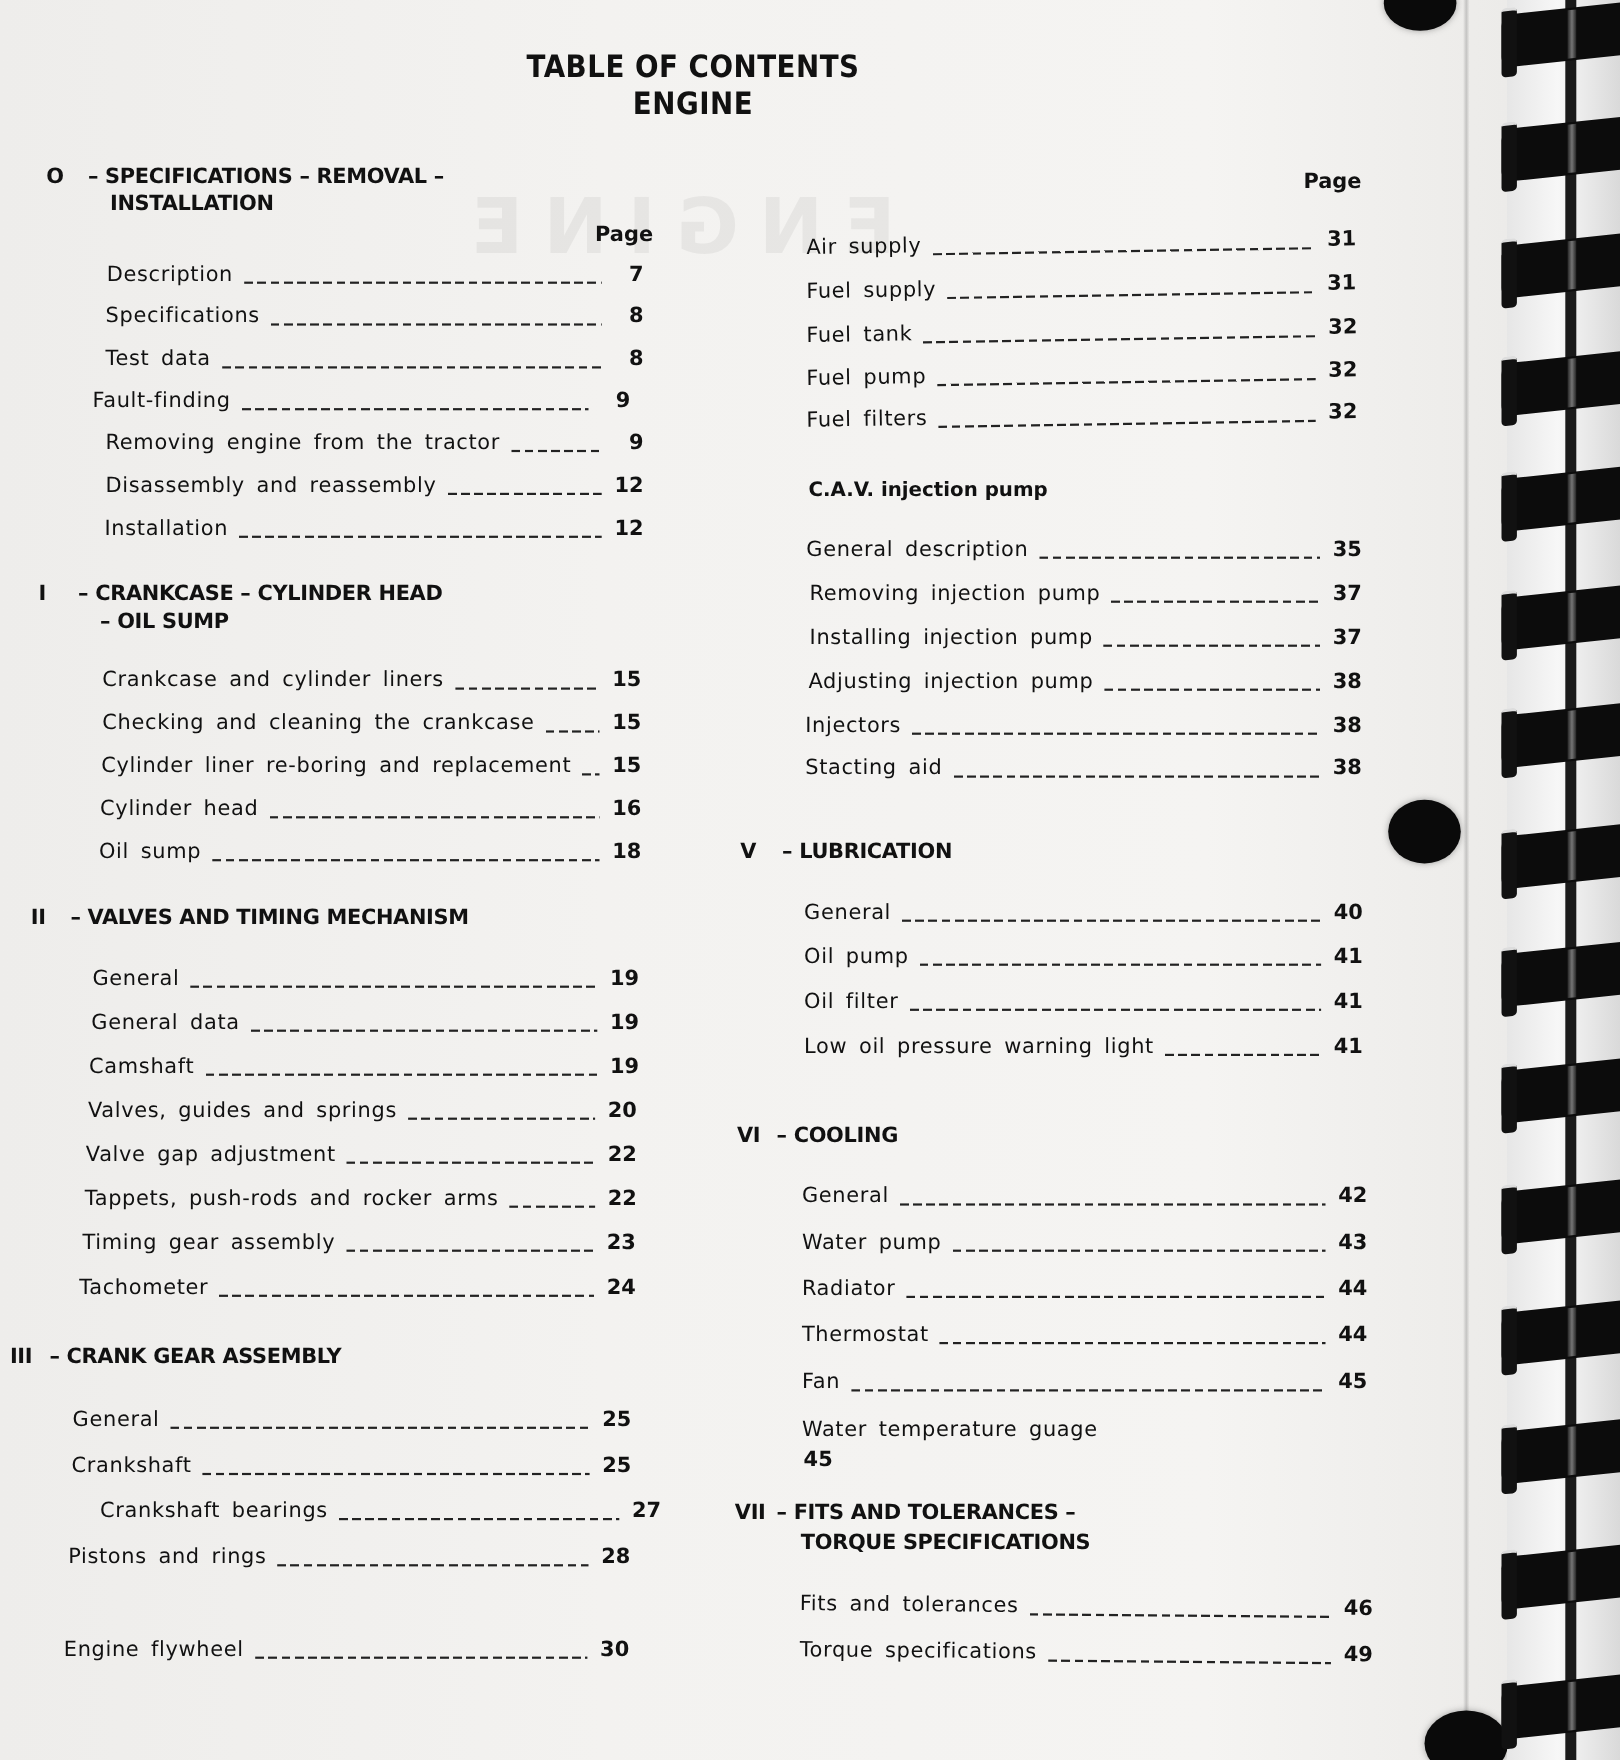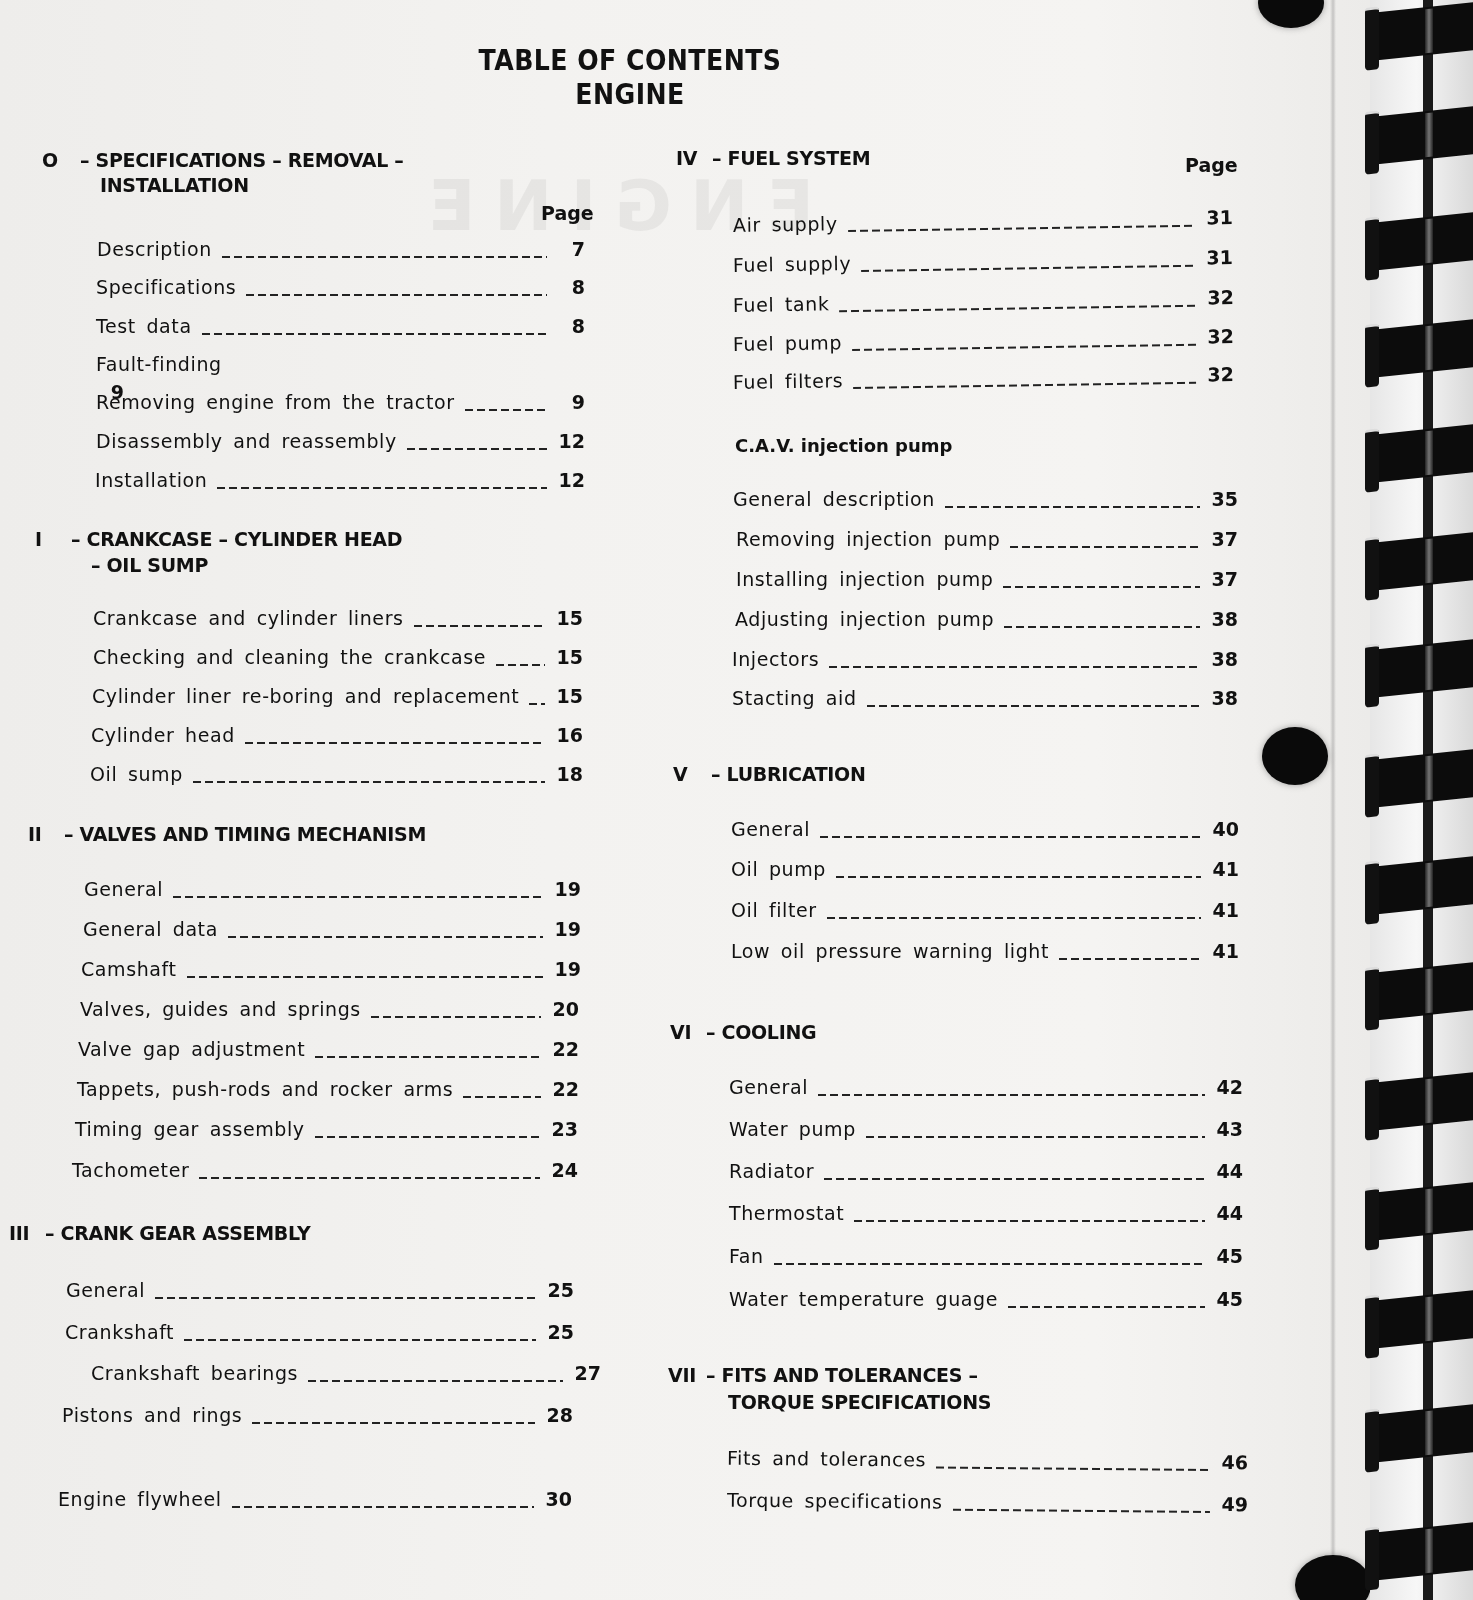--- a/index.html
+++ b/index.html
@@ -185,21 +185,21 @@
   <div class="row" style="left:96px; top:276px; width:489px;">
     <span class="label">Specifications</span>
     <span class="leader"></span>
     <span class="pg">8</span>
   </div>
   <div class="row" style="left:96px; top:315px; width:489px;">
     <span class="label">Test data</span>
     <span class="leader"></span>
     <span class="pg">8</span>
   </div>
-  <div class="row" style="left:96px; top:353px; width:489px;flex-direction:column;">
+  <div class="row" style="left:84px; top:353px; width:489px;">
     <span class="label">Fault-finding</span>
     <span class="leader"></span>
     <span class="pg">9</span>
   </div>
   <div class="row" style="left:96px; top:391px; width:489px;">
     <span class="label">Removing engine from the tractor</span>
     <span class="leader"></span>
     <span class="pg">9</span>
   </div>
   <div class="row" style="left:96px; top:430px; width:489px;">
@@ -315,24 +315,20 @@
     <span class="label">Pistons and rings</span>
     <span class="leader"></span>
     <span class="pg">28</span>
   </div>
   <div class="row" style="left:58px; top:1488px; width:514px;">
     <span class="label">Engine flywheel</span>
     <span class="leader"></span>
     <span class="pg">30</span>
   </div>
 
-  <div class="section-head" style="left:676px; top:146px; width:500px; height:30px;">
-    <span class="num">IV</span>
-    <span class="txt" style="left:36px; top:0;">– FUEL SYSTEM</span>
-  </div>
   <div class="page-label" style="left:1185px; top:154px;">Page</div>
 
   <div class="row" style="left:733px; top:210px; width:500px; transform: rotate(-0.9deg);">
     <span class="label">Air supply</span>
     <span class="leader"></span>
     <span class="pg">31</span>
   </div>
   <div class="row" style="left:733px; top:250px; width:500px; transform: rotate(-0.9deg);">
     <span class="label">Fuel supply</span>
     <span class="leader"></span>
@@ -436,21 +432,21 @@
   <div class="row" style="left:729px; top:1202px; width:514px;">
     <span class="label">Thermostat</span>
     <span class="leader"></span>
     <span class="pg">44</span>
   </div>
   <div class="row" style="left:729px; top:1245px; width:514px;">
     <span class="label">Fan</span>
     <span class="leader"></span>
     <span class="pg">45</span>
   </div>
-  <div class="row" style="left:729px; top:1288px; width:514px;">
+  <div class="row" style="left:729px; top:1288px; width:514px;flex-direction:column;">
     <span class="label">Water temperature guage</span>
     <span class="leader"></span>
     <span class="pg">45</span>
   </div>
 
   <div class="section-head" style="left:668px; top:1363px; width:500px; height:60px;">
     <span class="num">VII</span>
     <span class="txt" style="left:38px; top:0;">– FITS AND TOLERANCES –</span>
     <span class="txt" style="left:60px; top:27px;">TORQUE SPECIFICATIONS</span>
   </div>

